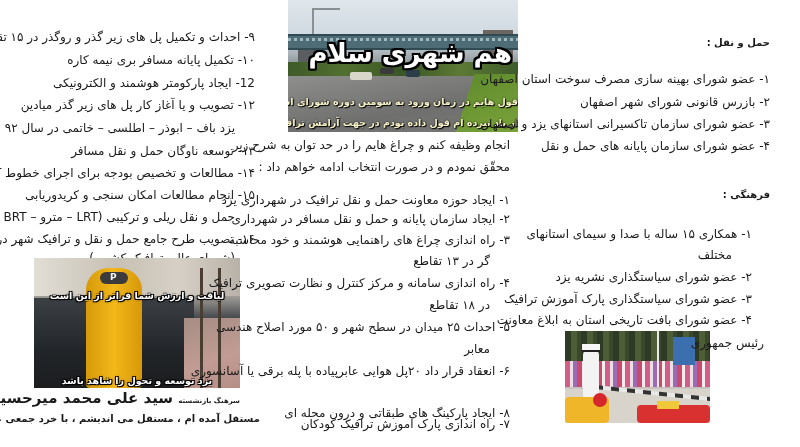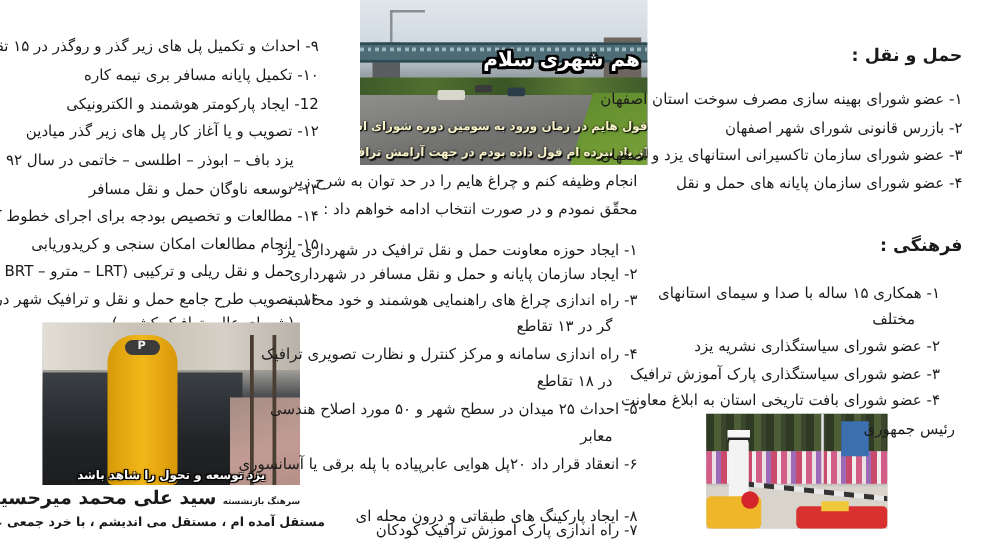--- a/index.html
+++ b/index.html
@@ -3,41 +3,41 @@
 <meta charset="utf-8">
 <style>
   html, body { margin:0; padding:0; }
   body {
     width:800px; height:447px; overflow:hidden; background:#ffffff;
     position:relative; font-family:"DejaVu Sans", sans-serif; color:#1a1a1a;
   }
   .rtl { direction:rtl; unicode-bidi:isolate; }
   .abs { position:absolute; }
   .line { position:absolute; font-size:12px; white-space:nowrap; line-height:14px; direction:rtl; text-align:right; }
-  .heading { position:absolute; font-size:14px; font-weight:bold; white-space:nowrap; direction:rtl; text-align:right; }
+  .heading { position:absolute; font-size:10px; font-weight:bold; white-space:nowrap; direction:rtl; text-align:right; }
 
   
   .banner {
     left:288px; top:0; width:230px; height:132px; overflow:hidden;
     background:linear-gradient(180deg,#dfe6ec 0%,#cfd8df 30%,#9aa3a8 45%,#7d8286 60%,#8c8c86 75%,#a4a498 100%);
   }
   .banner .bridge { position:absolute; left:0; top:34px; width:230px; height:12px; background:#4d6c75; border-top:2px solid #2f4a52; border-bottom:2px solid #2f4a52; }
   .banner .bridge-rail { position:absolute; left:0; top:38px; width:230px; height:3px; background:repeating-linear-gradient(90deg,#9db8bf 0 3px,#4d6c75 3px 6px); }
   .banner .pillar-l { position:absolute; left:10px; top:34px; width:22px; height:40px; background:#5a5e60; }
   .banner .pillar-r { position:absolute; left:195px; top:30px; width:30px; height:46px; background:#6d6660; }
   .banner .trees { position:absolute; left:0; top:62px; width:230px; height:14px; background:linear-gradient(90deg,#3e5b2a,#51702f,#3a5526,#5c7a34,#3e5b2a); }
   .banner .road { position:absolute; left:0; top:76px; width:230px; height:56px; background:linear-gradient(170deg,#8e8f8c 0%,#6f706e 60%,#7a7b77 100%); }
   .banner .grass { position:absolute; left:168px; top:74px; width:62px; height:58px; background:linear-gradient(160deg,#5f8a2c,#7aa33a); clip-path:polygon(30% 0,100% 0,100% 100%,0 100%); }
   .banner .car1 { position:absolute; left:62px; top:72px; width:22px; height:8px; background:#d9d6cc; border-radius:2px; }
   .banner .car2 { position:absolute; left:92px; top:68px; width:14px; height:6px; background:#3a3a3a; border-radius:2px; }
   .banner .car3 { position:absolute; left:118px; top:70px; width:14px; height:7px; background:#2c3d4a; border-radius:2px; }
   .banner .lamp { position:absolute; left:24px; top:8px; width:2px; height:40px; background:#8a8f93; }
   .banner .lamp-arm { position:absolute; left:24px; top:8px; width:28px; height:2px; background:#8a8f93; }
   .banner .title {
-    position:absolute; right:6px; top:38px; font-size:16px; font-weight:bold; color:#ffffff; direction:rtl;
+    position:absolute; right:6px; top:38px; font-size:26px; font-weight:bold; color:#ffffff; direction:rtl;
     text-shadow:-2px -2px 0 #000,2px -2px 0 #000,-2px 2px 0 #000,2px 2px 0 #000,0 2px 0 #000,2px 0 0 #000,-2px 0 0 #000,0 -2px 0 #000;
     white-space:nowrap;
   }
   .banner .caption {
     position:absolute; right:0; font-size:9.5px; font-weight:bold; color:#f7f2c8; direction:rtl; white-space:nowrap;
     text-shadow:0 0 2px #000,1px 1px 1px #000;
   }
 
   
   .parking {
@@ -95,20 +95,21 @@
 
   <div class="abs parking">
     <div class="bldg"></div>
     <div class="cars"></div>
     <div class="sidewalk"></div>
     <div class="tree" style="left:166px;"></div>
     <div class="tree" style="left:184px;"></div>
     <div class="meter"></div>
     <div class="meter-top"></div>
     <div class="meter-p">P</div>
+    <div class="txt" style="top:32px;">لیاقت و ارزش شما فراتر از این است</div>
     <div class="txt" style="top:117px;">یزد توسعه و تحول را شاهد باشد</div>
   </div>
 
   <div class="abs rtl" style="left:34px; top:388px; width:206px; text-align:center; white-space:nowrap;">
     <span class="signature-rank">سرهنگ بازنشسته</span>
     <span class="signature-name">سید علی محمد میرحسینی</span>
   </div>
   <div class="abs rtl" style="left:10px; top:413px; width:250px; text-align:center; font-size:10px; font-weight:bold; white-space:nowrap;">مستقل آمده ام ، مستقل می اندیشم ، با خرد جمعی عمل می کنم</div>
 </div>
 

